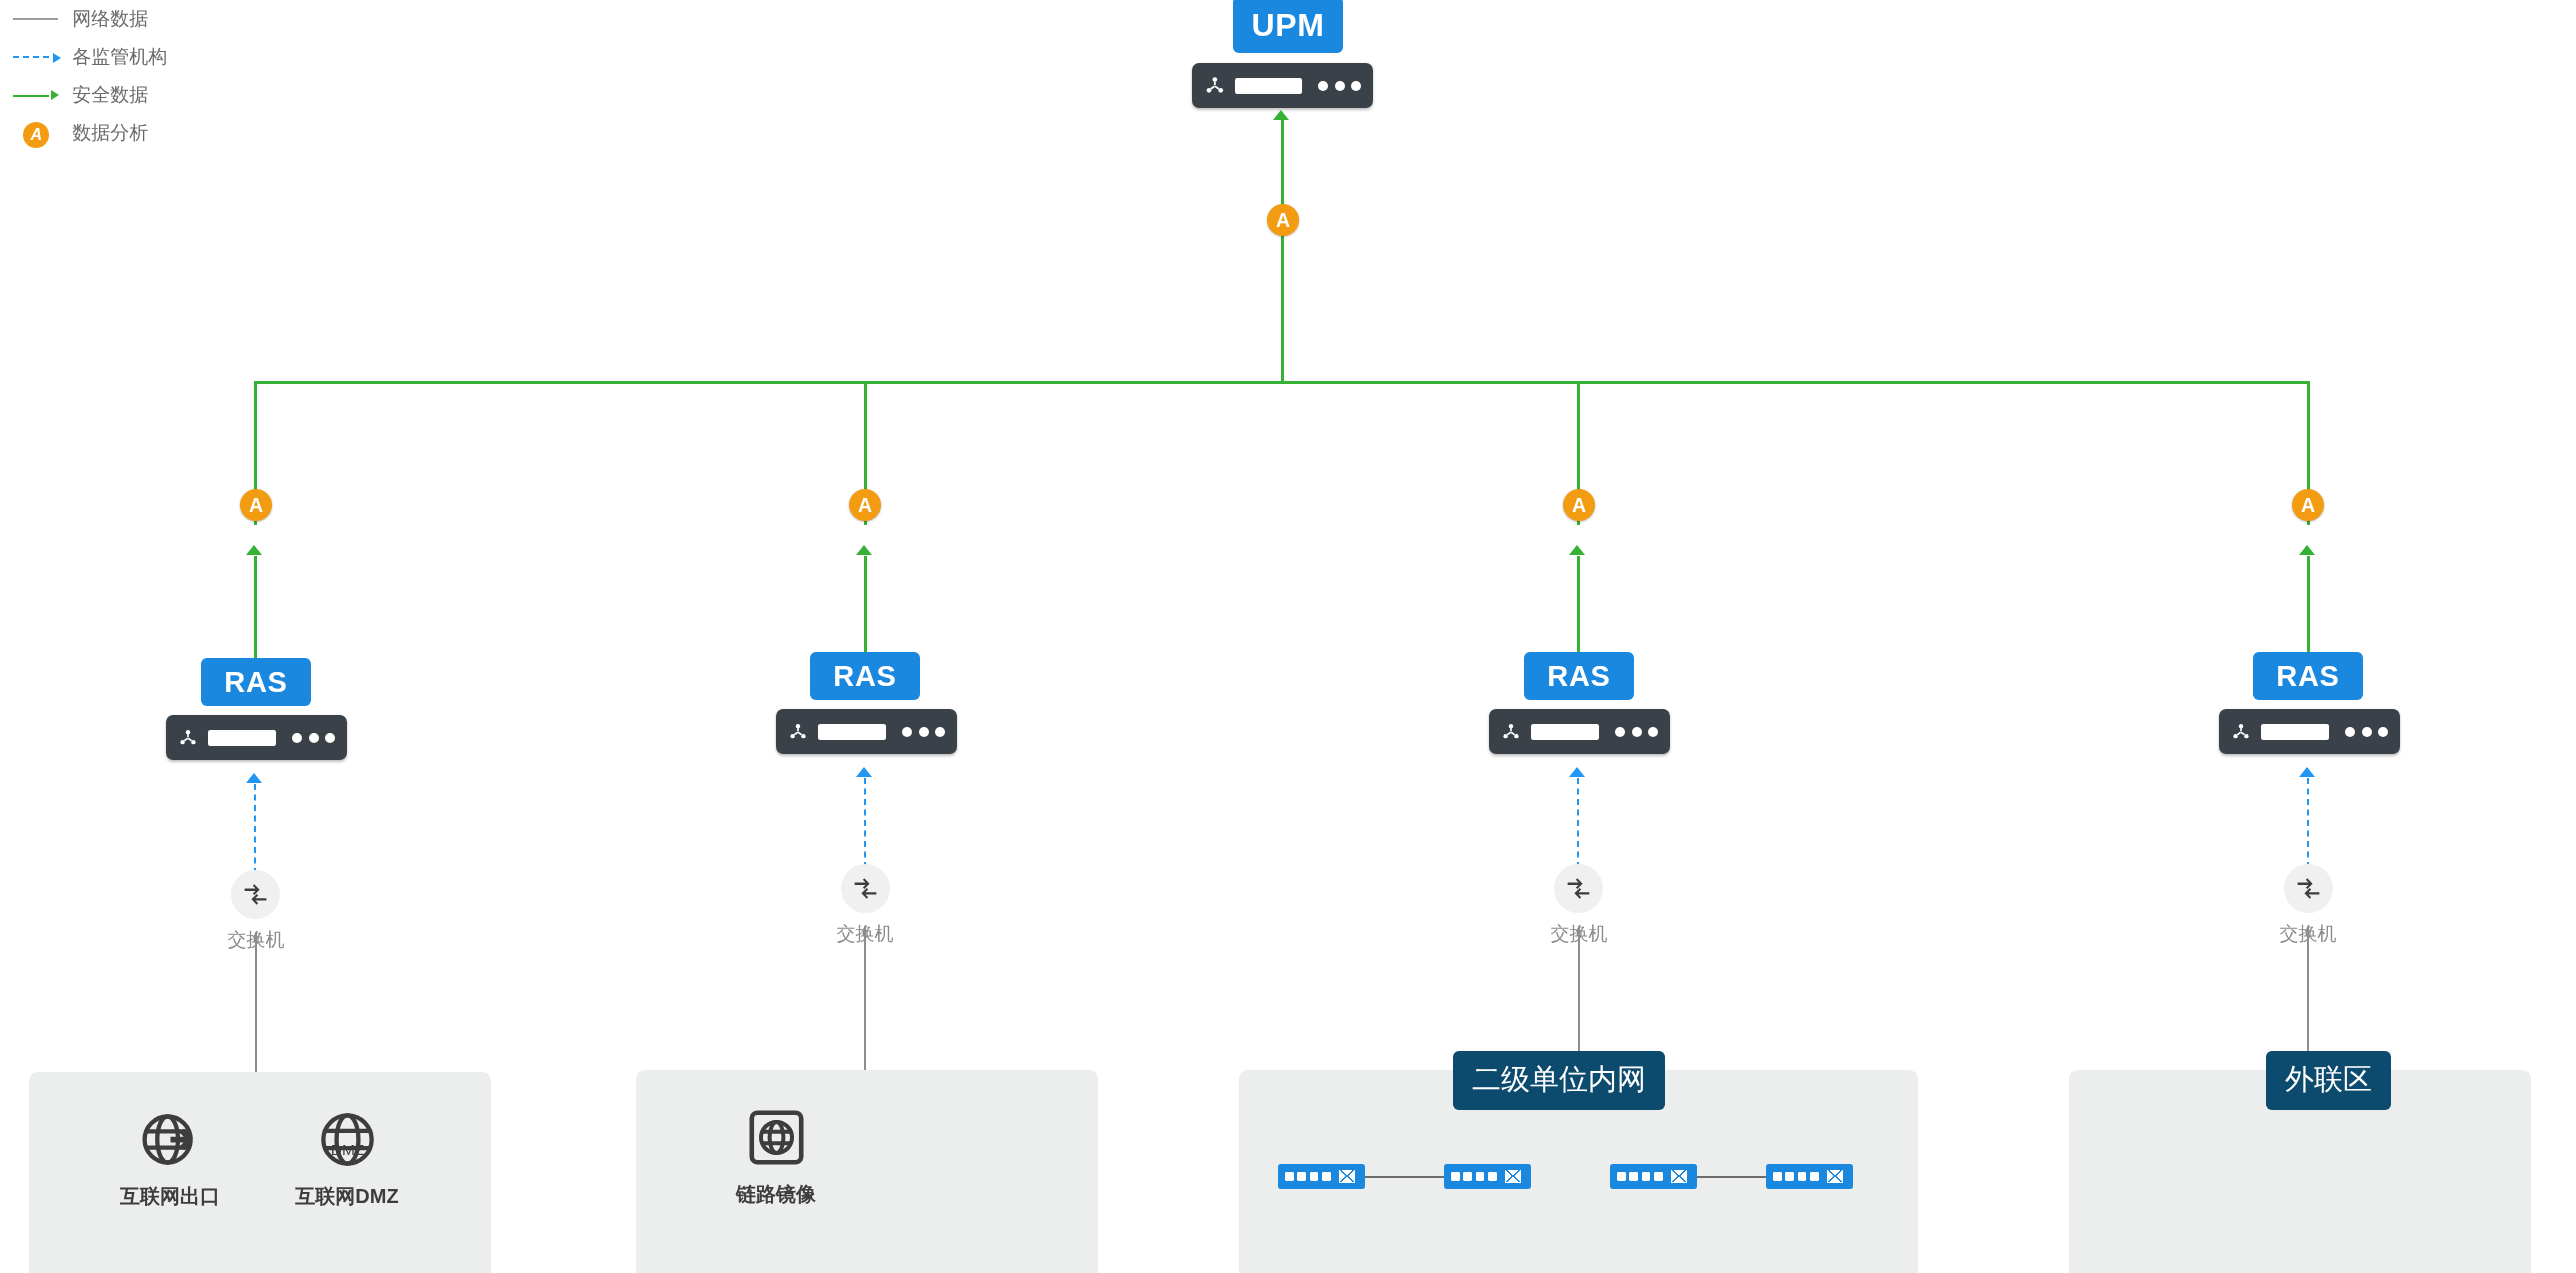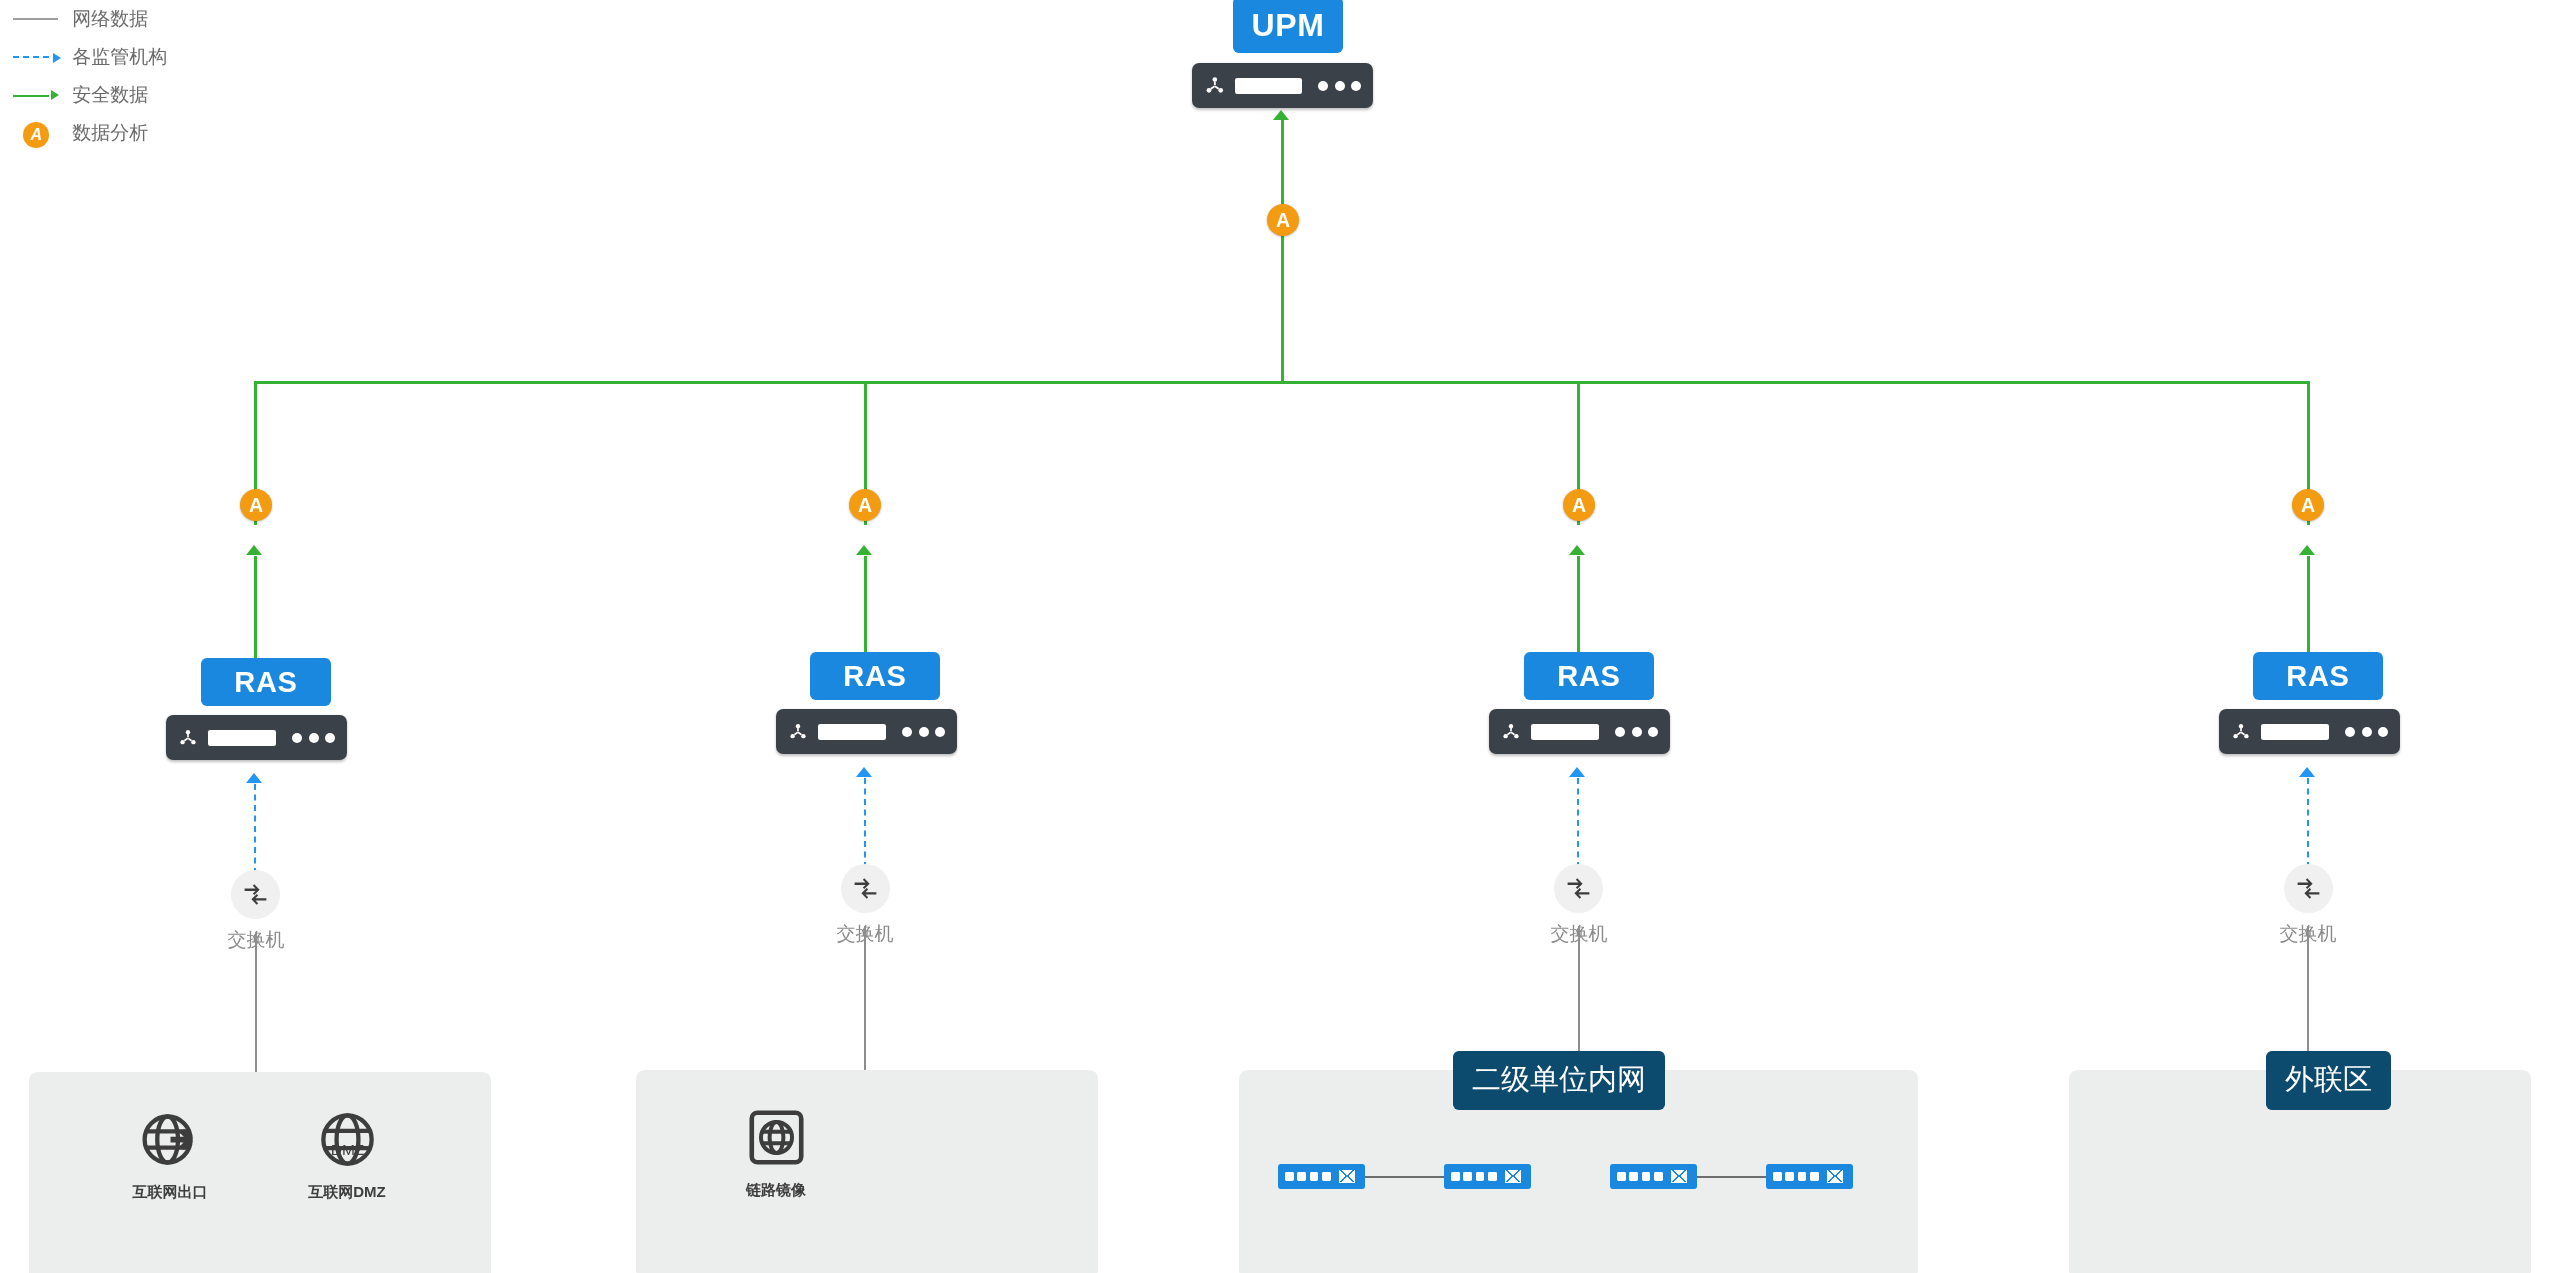--- a/index.html
+++ b/index.html
@@ -23,21 +23,21 @@
                   border-top:5px solid transparent;border-bottom:5px solid transparent;}
   .ls-badge{position:absolute;left:16px;top:-4.3px;width:26px;height:26px;border-radius:50%;
             background:#f39c12;color:#fff;font-size:16px;font-weight:bold;
             display:flex;align-items:center;justify-content:center;}
 
   
   .tag{position:absolute;background:#1b88e0;color:#fff;font-weight:bold;
        border-radius:5.8px;display:flex;align-items:center;justify-content:center;
        letter-spacing:0.7px;}
   .tag.upm{width:110px;height:56px;font-size:32px;}
-  .tag.ras{width:130px;height:48px;font-size:29px;}
+  .tag.ras{width:110px;height:48px;font-size:29px;}
 
   .server{position:absolute;background:#3b4148;border-radius:7.2px;
           display:flex;align-items:center;box-sizing:border-box;padding:0 11.6px;
           box-shadow:0 1.4px 2.9px rgba(0,0,0,.25);}
   .server .bar{width:69px;height:16px;background:#fff;border-radius:2.2px;margin-left:10px;}
   .server .dots{margin-left:16px;display:flex;gap:6.5px;}
   .server .dots i{width:10px;height:10px;background:#fff;border-radius:50%;display:block;}
   .server svg{flex:0 0 auto;}
 
   .abadge{position:absolute;width:32px;height:32px;border-radius:50%;background:#f39c12;
@@ -56,21 +56,21 @@
             border-right:8px solid transparent;border-bottom:10.8px solid #35b134;}
   .dashline{position:absolute;width:0;border-left:2.9px dashed #2196f3;}
   .arrow-up.blue{border-bottom-color:#2196f3;}
   .grayline{position:absolute;width:2.2px;background:#8d8d8d;}
 
   
   .group{position:absolute;background:#eceded;border-radius:8.7px;}
   .group-title{position:absolute;background:#0c4a6e;color:#fff;font-size:29px;
                padding:9.4px 19px;border-radius:5.8px;white-space:nowrap;margin-left:34px;}
   .item{position:absolute;text-align:center;width:166px;}
-  .item .ilabel{font-size:15px;color:#3d3d3d;margin-top:7.2px;font-weight:bold;}
+  .item .ilabel{font-size:20px;color:#3d3d3d;margin-top:7.2px;font-weight:bold;}
 
   .sw-small{width:87px;height:24.6px;background:#1b88e0;border-radius:2.9px;
             display:flex;align-items:center;padding-left:7.2px;box-sizing:border-box;position:absolute;}
   .sw-small .leds{display:flex;gap:3.6px;}
   .sw-small .leds i{width:8.7px;height:8.7px;background:#fff;border-radius:1.4px;display:block;}
   .sw-small .port{margin-left:8.7px;width:16px;height:13px;background:#fff;position:relative;}
   .sw-small .port:after{content:"";position:absolute;left:0.7px;top:0.7px;width:14.4px;height:11.6px;
             background:linear-gradient(to bottom right,transparent 46%,#1b88e0 46%,#1b88e0 54%,transparent 54%),
                        linear-gradient(to bottom left,transparent 46%,#1b88e0 46%,#1b88e0 54%,transparent 54%);}
   .sw-link{position:absolute;height:2.2px;background:#6d6d6d;}

